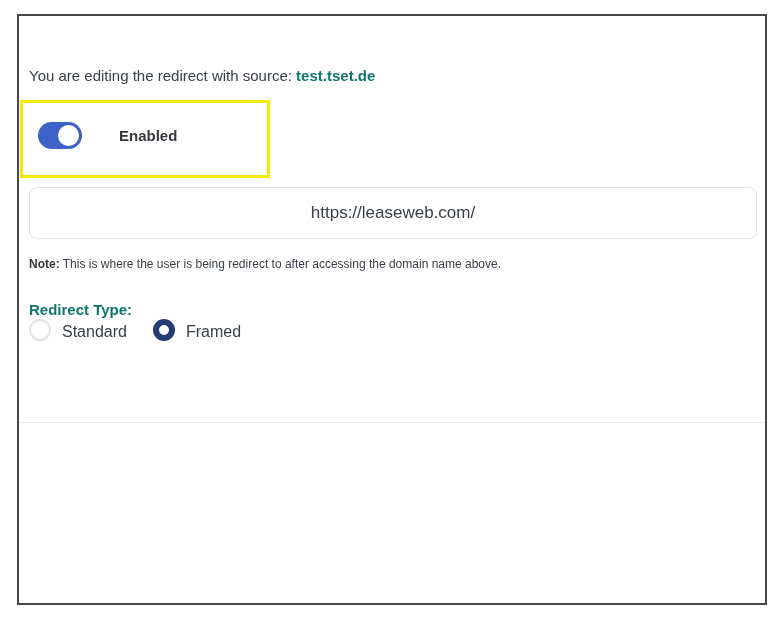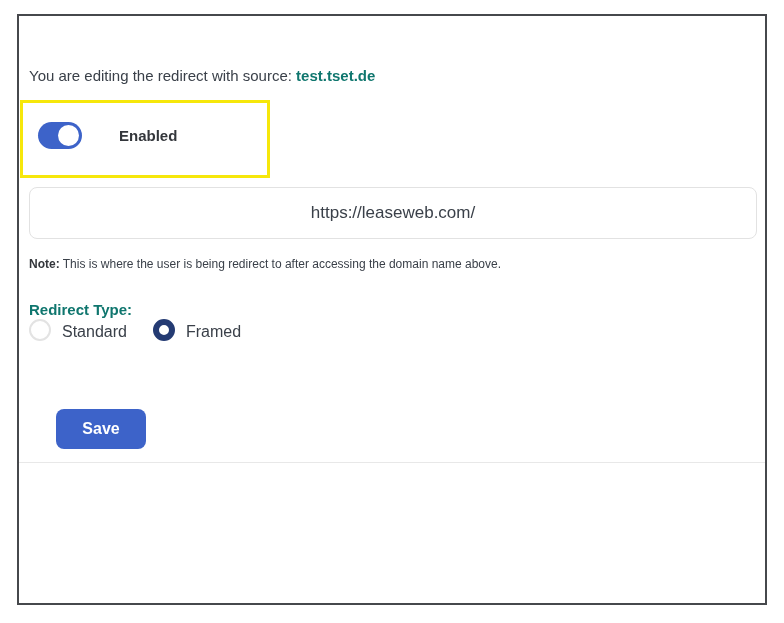--- a/index.html
+++ b/index.html
@@ -122,20 +122,19 @@
     <div class="type-label">Redirect Type:</div>
 
     <div class="radio-row">
       <span class="radio"></span>
       <span class="radio-label">Standard</span>
       <span class="radio selected radio-gap"></span>
       <span class="radio-label">Framed</span>
     </div>
 
     <div class="btn-row">
-      <button class="btn solid">Save</button>
     </div>
 
     <hr class="sep">
 
 
   </div>
 </div>
 
 </body></html>

